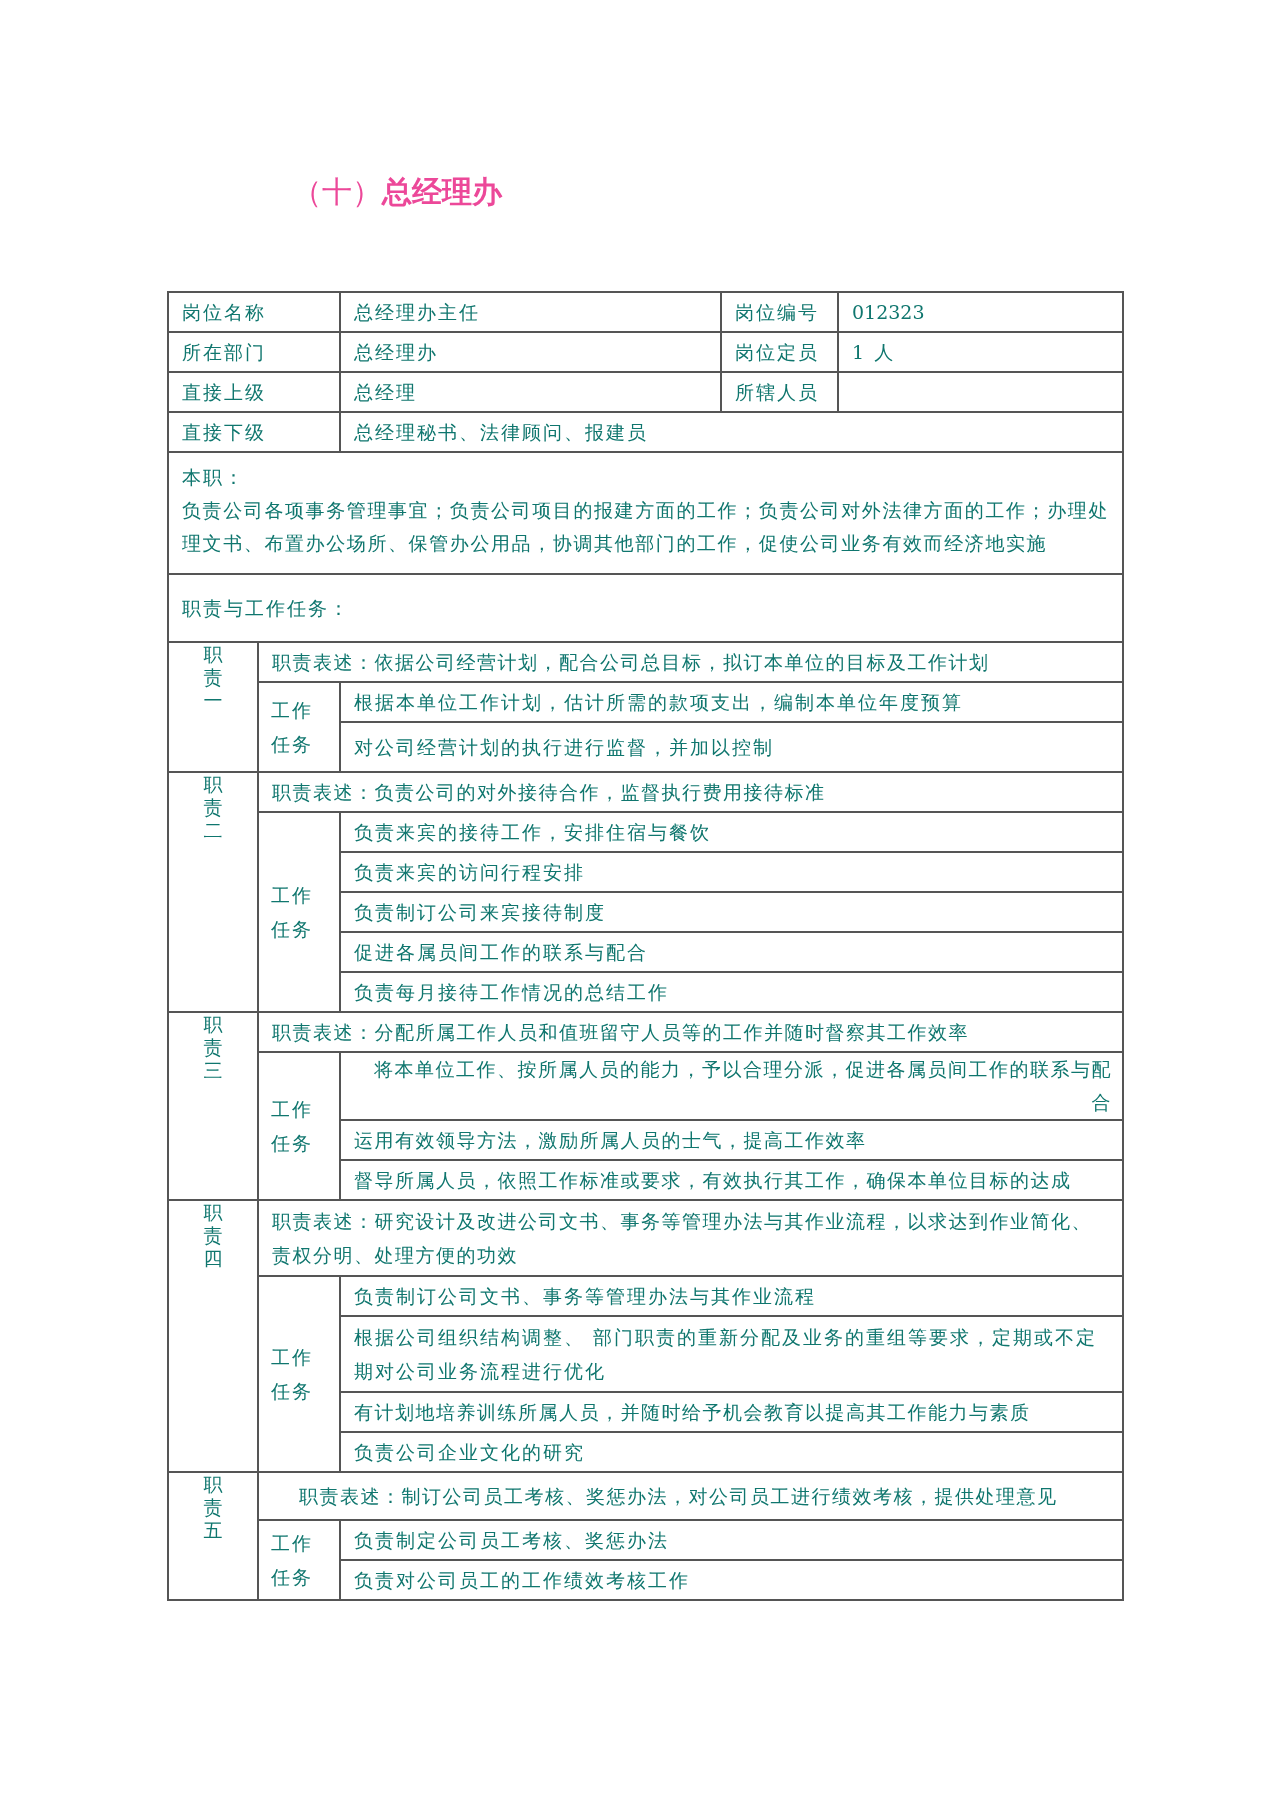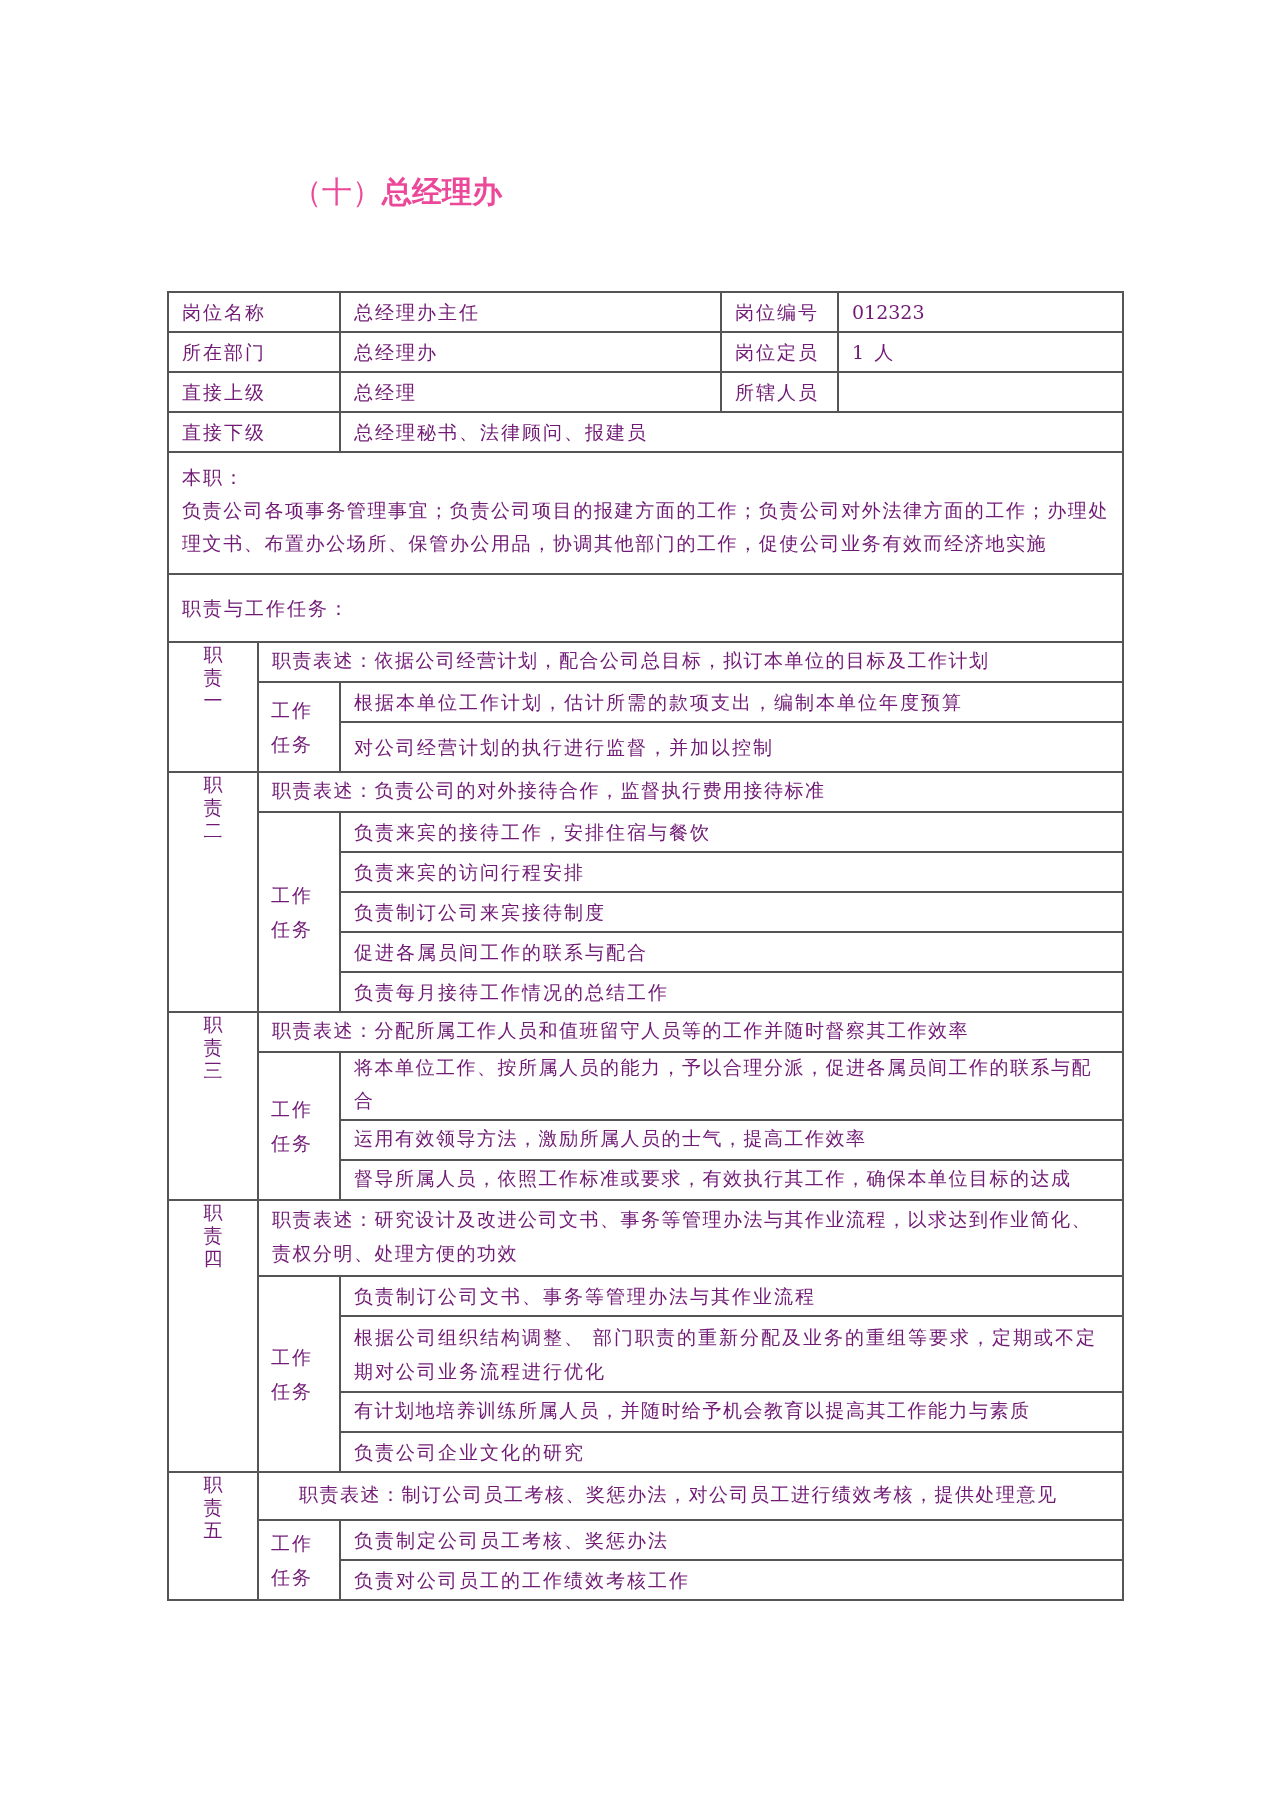--- a/index.html
+++ b/index.html
@@ -11,40 +11,40 @@
     .heading {
       position: absolute; left: 292px; top: 170px;
       font-size: 30px; line-height: 44px; color: #ec4899;
     }
     .heading .num { font-family: "DejaVu Serif", serif; font-weight: normal; }
     .heading .title { font-family: "DejaVu Sans", sans-serif; font-weight: bold; }
 
     table.jd {
       position: absolute; left: 167px; top: 291px; width: 955px;
       border-collapse: collapse; table-layout: fixed;
-      font-size: 19px; color: #701a75;
+      font-size: 19px; color: #0f766e;
     }
     table.jd td {
       border: 2px solid #555;
       padding: 0 10px 0 13px;
       vertical-align: middle;
       letter-spacing: 2px;
       line-height: 33px;
     }
     .h44 { height: 40px; }
     .lbl { letter-spacing: 4px; }
     .long-text { padding-top: 8px !important; padding-bottom: 8px !important; margin-top: 40px; }
     .duty-title {
       text-align: center; vertical-align: top !important;
       padding: 0 !important; line-height: 23px !important;
       letter-spacing: 0 !important;
     }
     .duty-title span { display: block; }
     .task-lbl { vertical-align: middle; text-align: left; padding-left: 12px !important; line-height: 34px !important; }
-    .desc { letter-spacing: 1.5px !important; font-family: Liberation Mono, monospace; }
+    .desc { letter-spacing: 1.5px !important; }
     .wrap2 { line-height: 34px !important; padding-top: 3px !important; padding-bottom: 3px !important; }
   </style>
 </head>
 <body>
 
 <div class="heading">
   <span class="num">（十）</span><span class="title">总经理办</span>
 </div>
 
 <table class="jd">
@@ -147,21 +147,21 @@
       <span>责</span>
       <span>三</span>
     </td>
     <td colspan="4" class="desc">职责表述：分配所属工作人员和值班留守人员等的工作并随时督察其工作效率</td>
   </tr>
   <tr class="h44">
     <td rowspan="3" class="task-lbl">
       <div>工作</div>
       <div>任务</div>
     </td>
-    <td colspan="3" class="desc" style="letter-spacing:0.6px;">将本单位工作、按所属人员的能力，予以合理分派，促进各属员间工作的联系与配合</td>
+    <td colspan="3" class="desc" style="letter-spacing:0.6px;text-align:right;">将本单位工作、按所属人员的能力，予以合理分派，促进各属员间工作的联系与配合</td>
   </tr>
   <tr class="h44">
     <td colspan="3" class="desc">运用有效领导方法，激励所属人员的士气，提高工作效率</td>
   </tr>
   <tr class="h44">
     <td colspan="3" class="desc" style="letter-spacing:1px;">督导所属人员，依照工作标准或要求，有效执行其工作，确保本单位目标的达成</td>
   </tr>
 
   <tr>
     <td rowspan="5" class="duty-title">

